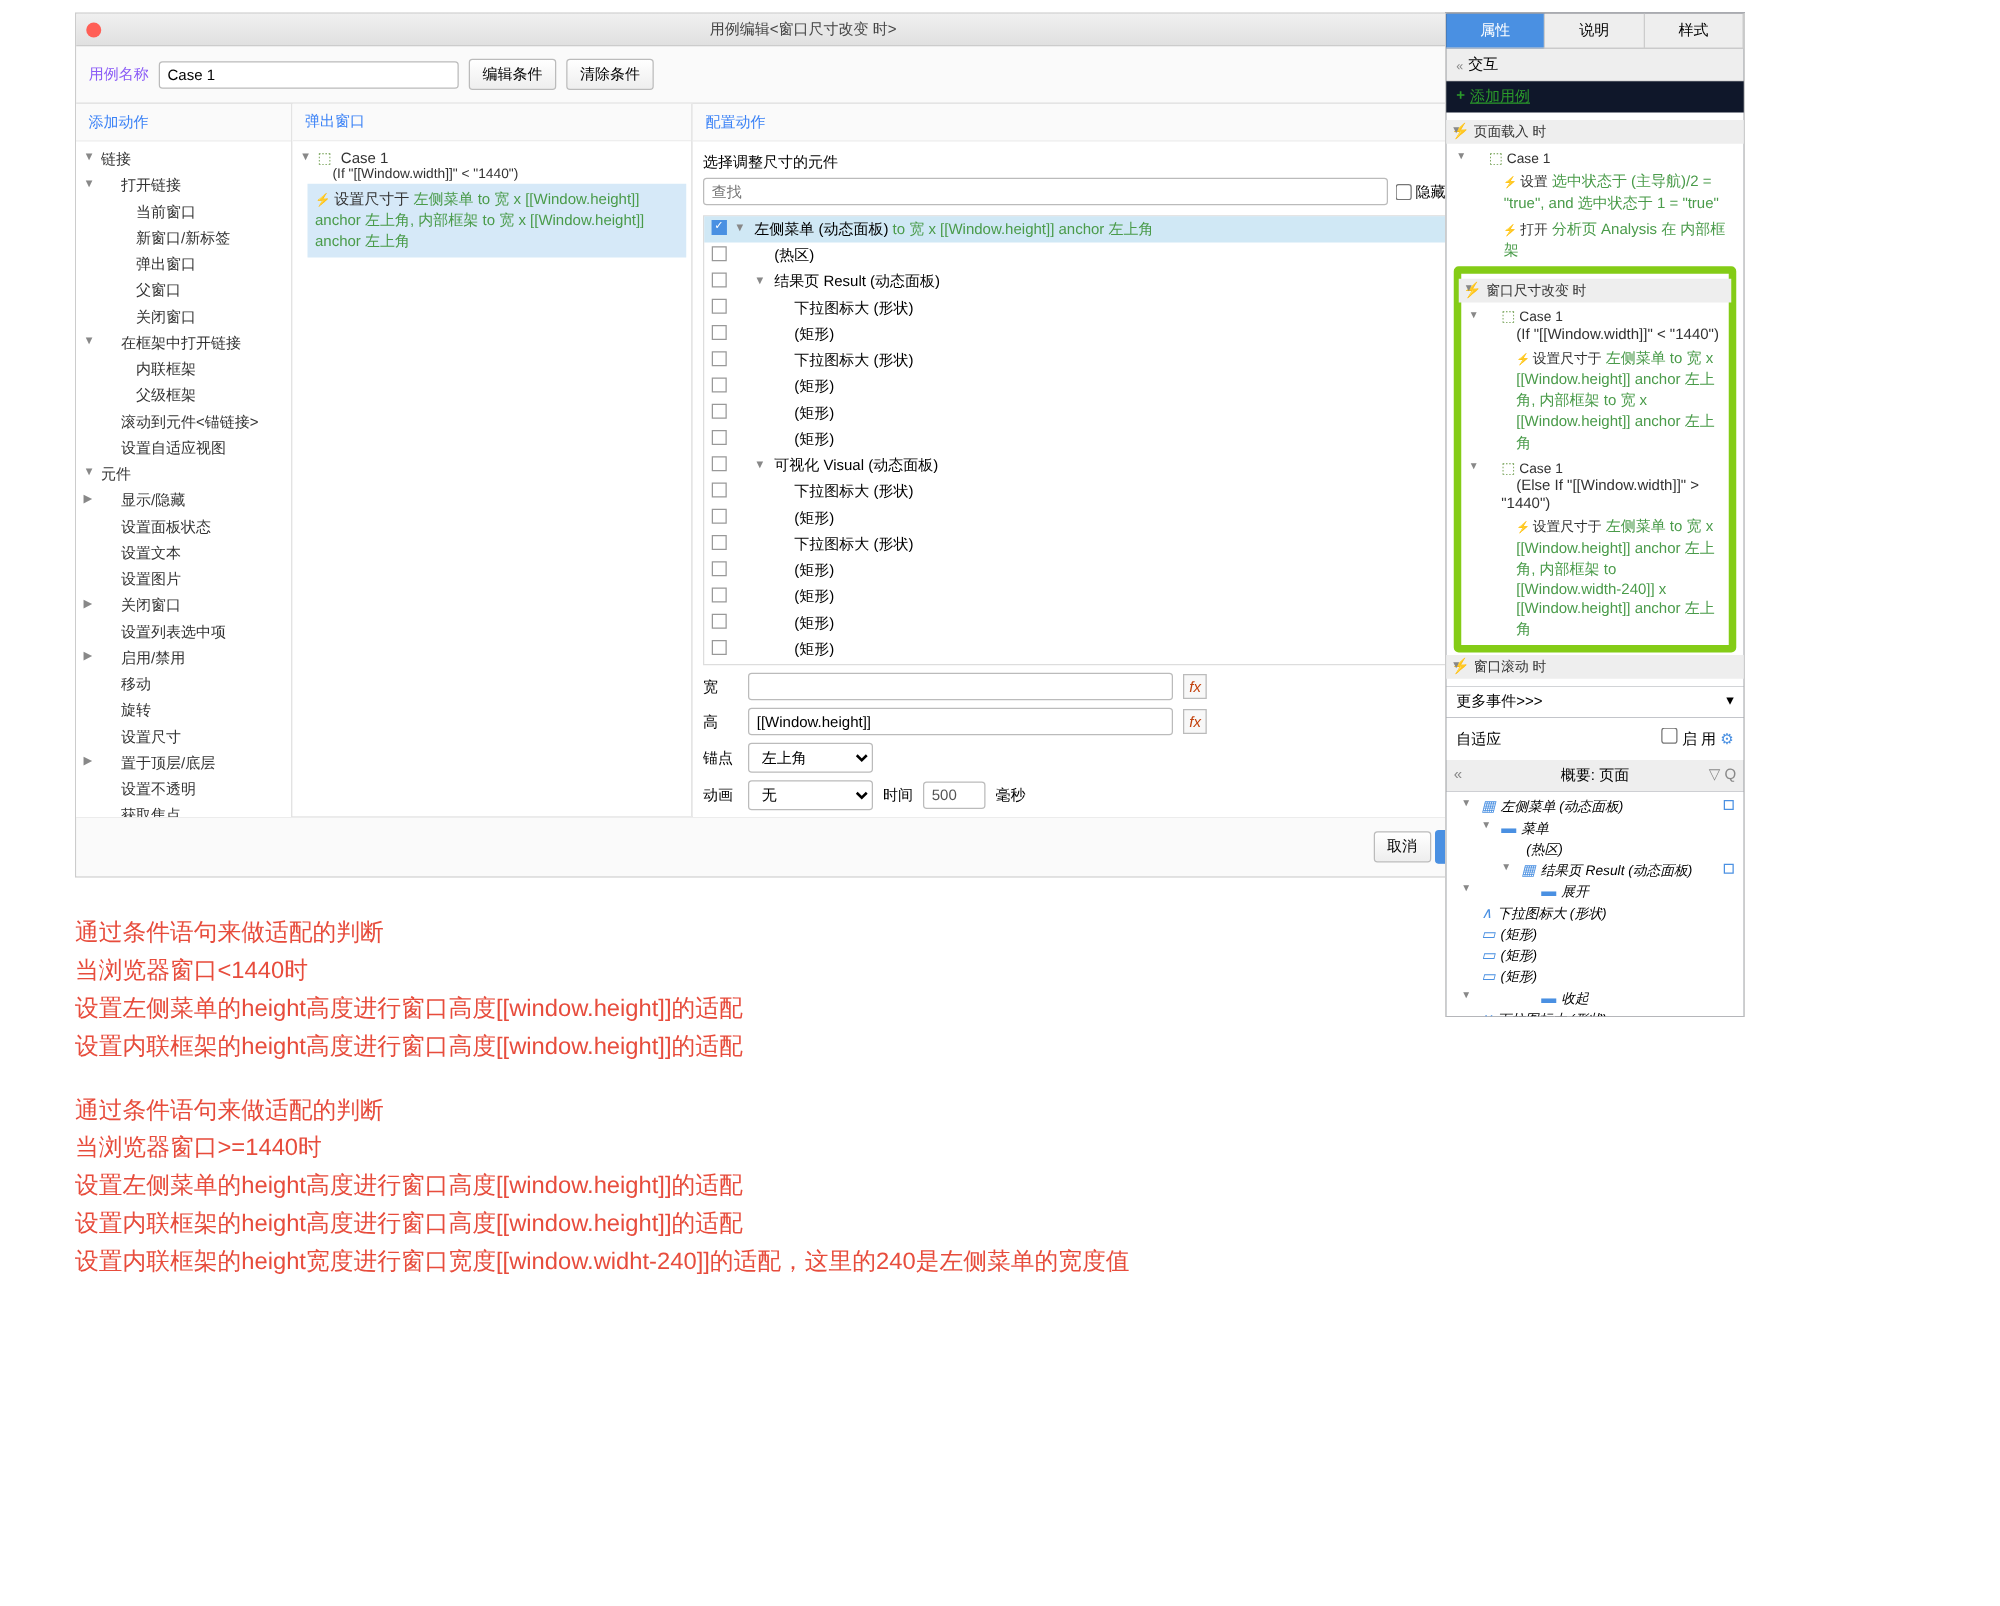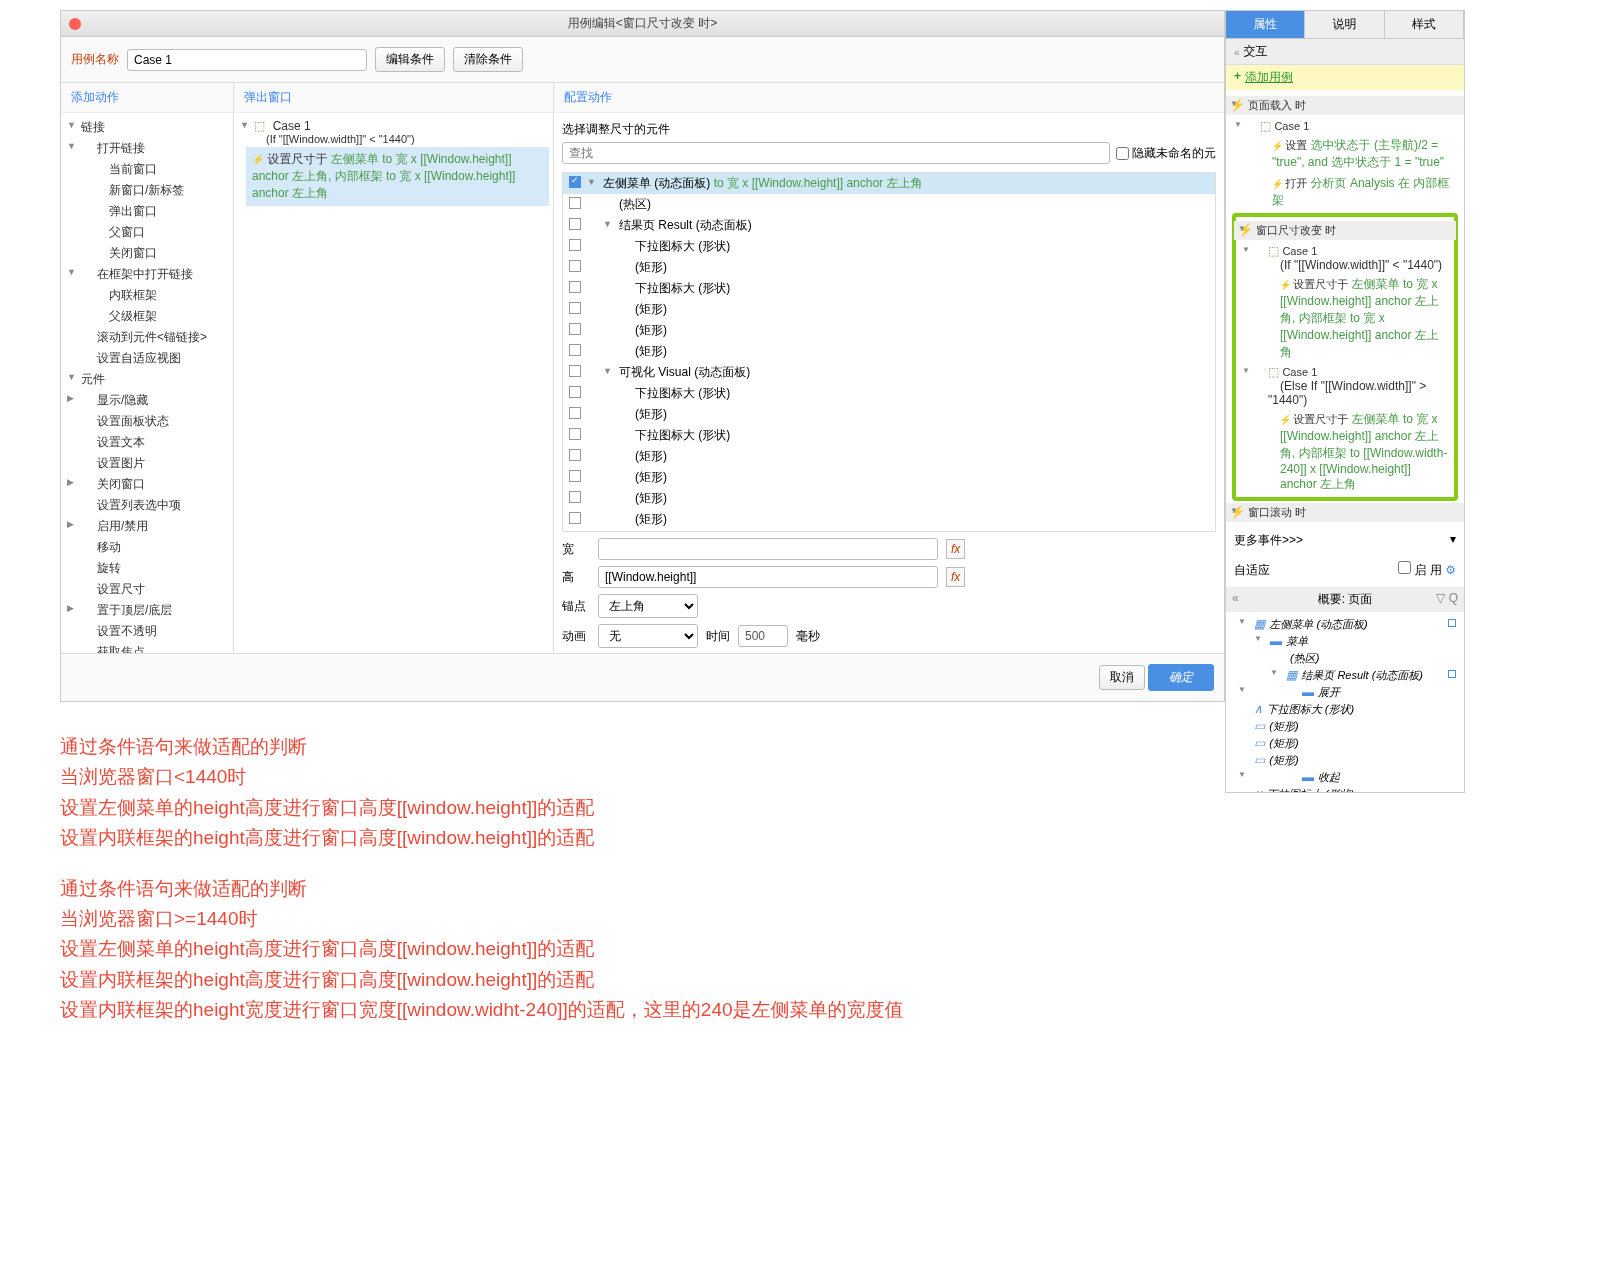--- a/index.html
+++ b/index.html
@@ -3,21 +3,21 @@
 <meta charset="utf-8">
 <style>
 * { box-sizing: border-box; margin: 0; padding: 0; font-family: -apple-system, "Helvetica Neue", Arial, sans-serif; font-size: 12px; }
 body { background: #fff; width: 1600px; }
 .app { width: 1572px; }
 .dialog { width: 1165px; margin-left: 60px; margin-top: 10px; border: 1px solid #ccc; background: #f5f5f5; }
 .titlebar { height: 26px; background: linear-gradient(#f0f0f0,#e0e0e0); border-bottom: 1px solid #ccc; position: relative; display: flex; align-items: center; justify-content: center; }
 .titlebar .dot { position: absolute; left: 8px; top: 7px; width: 12px; height: 12px; border-radius: 50%; background: #ff5f56; }
 .titlebar .title { color: #444; }
 .topbar { padding: 10px; display: flex; gap: 8px; align-items: center; background: #fafafa; border-bottom: 1px solid #ddd; }
-.topbar label { color: #c2410c; }
+.topbar label { color: #8b5cf6; }
 .txt { border: 1px solid #bbb; border-radius: 3px; padding: 3px 6px; background: #fff; }
 .btn { border: 1px solid #bbb; border-radius: 3px; padding: 3px 10px; background: linear-gradient(#fff,#eee); cursor: pointer; }
 .cols { display: flex; height: 570px; }
 .col { border-right: 1px solid #ddd; overflow-y: auto; background: #fff; }
 .col-head { padding: 6px 10px; background: #fafafa; border-bottom: 1px solid #eee; color: #3b82f6; font-weight: 400; }
 .c1 { width: 173px; }
 .c2 { width: 320px; }
 .c3 { flex: 1; border-right: none; }
 .tree { padding: 4px 0; }
 .tree .it { padding: 2px 4px 2px 20px; color: #333; position: relative; white-space: nowrap; }
@@ -47,37 +47,37 @@
 .list2 .row .tri { position: absolute; left: 24px; top: 4px; font-size: 9px; color: #888; }
 .list2 .row.lv2 .tri { left: 40px; }
 .formrow { display: flex; align-items: center; gap: 8px; margin-top: 6px; }
 .formrow label { width: 28px; }
 .formrow input, .formrow select { flex: 1; max-width: 340px; }
 .fx { border: 1px solid #bbb; padding: 2px 4px; font-style: italic; color: #c2410c; background: #f8f8f8; }
 .dlg-btns { padding: 10px; text-align: right; border-top: 1px solid #ddd; background: #fafafa; }
 .dlg-btns .btn.primary { background: #4a90e2; color: #fff; border-color: #4a90e2; padding: 4px 20px; font-style: italic; }
 
 
-.rightpanel { position: absolute; left: 1225px; top: 10px; width: 240px; border: 1px solid #ccc; background: #fef9c3; }
+.rightpanel { position: absolute; left: 1156px; top: 10px; width: 240px; border: 1px solid #ccc; background: #0f172a; }
 .rtabs { display: flex; }
 .rtabs .t { flex: 1; text-align: center; padding: 5px 0; background: #eee; border-bottom: 1px solid #ccc; border-right: 1px solid #ccc; }
 .rtabs .t.active { background: #4a90e2; color: #fff; }
 .rsec { border-bottom: 1px solid #ddd; }
 .rsec .hd { padding: 4px 8px; background: #eee; display: flex; align-items: center; gap: 4px; }
 .rsec .hd .caret2::before { content: "«"; color: #888; font-size: 10px; }
 .rbody { padding: 4px; background: #fff; }
 .addlink { color: #2b9b2b; padding: 4px 8px; display: flex; gap: 4px; }
 .addlink .plus { color: #2b9b2b; font-weight: bold; }
 .rtree .ri { padding: 2px 4px 2px 18px; position: relative; font-size: 11px; color: #333; }
 .rtree .ri .ar::before { content: "▼"; position: absolute; left: 4px; top: 3px; font-size: 8px; color: #888; }
 .rtree .ri.l2 { padding-left: 30px; }
 .rtree .ri.l3 { padding-left: 42px; }
 .rtree .green { color: #4a9b4a; }
 .rtree .sec-label { background: #eee; padding: 2px 4px; margin: 2px -4px; }
-.redbox { border: 4px solid #84cc16; border-radius: 4px; margin: 2px; padding: 2px; }
+.redbox { border: 6px solid #84cc16; border-radius: 4px; margin: 2px; padding: 2px; }
 .bolt2::before { content: "⚡"; color: #999; font-size: 9px; margin-right: 2px; }
 .rtree .lt { color: #888; }
 .moreevt { padding: 4px 8px; background: #fff; display: flex; justify-content: space-between; }
 .adaptrow { padding: 8px; display: flex; justify-content: space-between; align-items: center; background: #fff; }
 .outline-hd { padding: 4px 8px; background: #eee; text-align: center; position: relative; }
 .outline-hd .icns { position: absolute; right: 6px; top: 4px; color: #888; }
 .outline { background: #fff; padding: 4px; max-height: 180px; overflow: hidden; }
 .outline .oi { padding: 1px 2px 1px 24px; position: relative; font-size: 11px; font-style: italic; }
 .outline .oi.l2 { padding-left: 40px; }
 .outline .oi.l3 { padding-left: 56px; }

